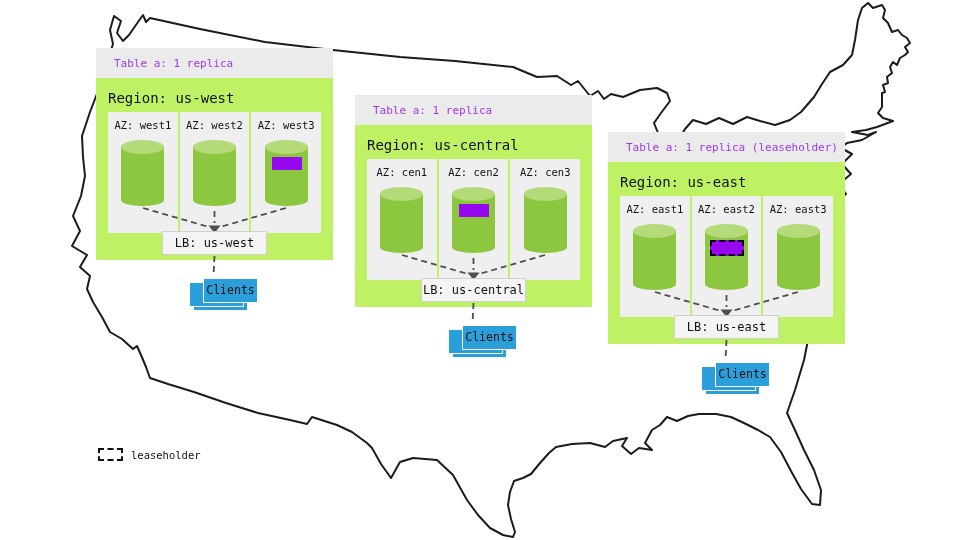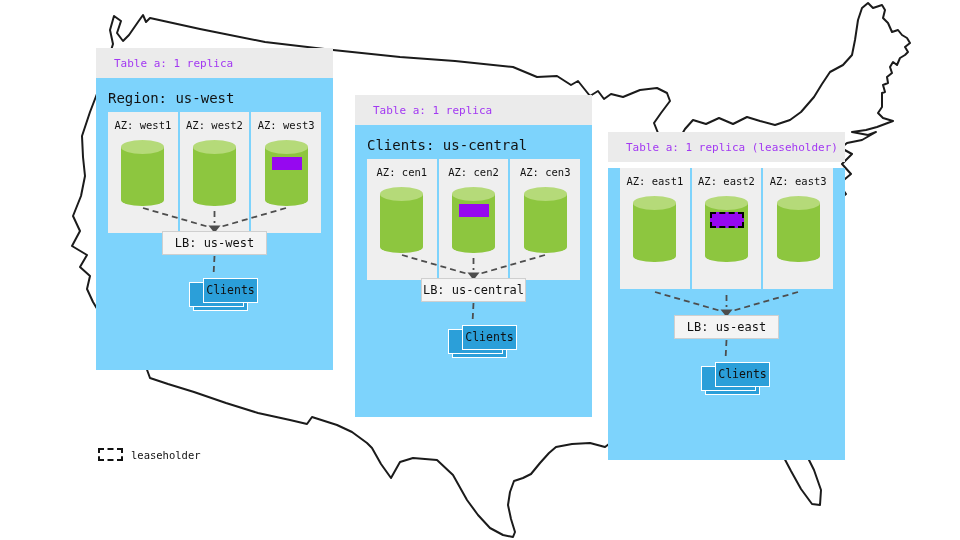--- a/index.html
+++ b/index.html
@@ -12,21 +12,21 @@
 
   svg.map { position:absolute; left:0; top:0; width:960px; height:540px; }
   svg.map path { fill:none; stroke:#1b1b1b; stroke-width:2; stroke-linejoin:round; stroke-linecap:round; }
 
   .panel { position:absolute; width:237px; height:281px; }
   .panel-header {
     height:30px; background:#ebebeb; color:#a238f2;
     font-size:11px; line-height:31px; padding-left:18px;
     white-space:nowrap; overflow:hidden;
   }
-  .panel-body { height:292px; background:#7dd3fc; }
+  .panel-body { height:182px; background:#bef264; }
   .region-title { margin:0 12px; padding-top:12px; font-size:14px; color:#111; white-space:nowrap; }
   .az-row { display:flex; gap:2px; margin:6px 12px 0; }
   .az-box { flex:1; height:121px; background:#efefef; }
   .az-label { text-align:center; padding-top:7px; font-size:10.5px; color:#111; white-space:nowrap; }
 
   .cylinder { position:relative; width:43px; height:66px; margin:9px auto 0; }
   .cyl-body {
     position:absolute; left:0; top:7px; right:0; bottom:0;
     background:#8dc63f; border-radius:0 0 21px 21px / 0 0 6px 6px;
   }
@@ -136,21 +136,21 @@
         <i class="layer l3"></i>
         <i class="layer l2"></i>
         <span class="clients-face">Clients</span>
       </div>
     </div>
   </section>
 
   <section class="panel" style="left:355px; top:95px;">
     <div class="panel-header">Table a: 1 replica</div>
     <div class="panel-body">
-      <div class="region-title">Clients: us-central</div>
+      <div class="region-title">Region: us-central</div>
       <div class="az-row">
         <div class="az-box">
           <div class="az-label">AZ: cen1</div>
           <div class="cylinder">
               <div class="cyl-body"></div>
               <div class="cyl-top"></div>
             </div>
         </div>
         <div class="az-box">
           <div class="az-label">AZ: cen2</div>
@@ -180,20 +180,21 @@
         <i class="layer l3"></i>
         <i class="layer l2"></i>
         <span class="clients-face">Clients</span>
       </div>
     </div>
   </section>
 
   <section class="panel" style="left:608px; top:132px;">
     <div class="panel-header">Table a: 1 replica (leaseholder)</div>
     <div class="panel-body">
+      <div class="region-title">Region: us-east</div>
       <div class="az-row">
         <div class="az-box">
           <div class="az-label">AZ: east1</div>
           <div class="cylinder">
               <div class="cyl-body"></div>
               <div class="cyl-top"></div>
             </div>
         </div>
         <div class="az-box">
           <div class="az-label">AZ: east2</div>

